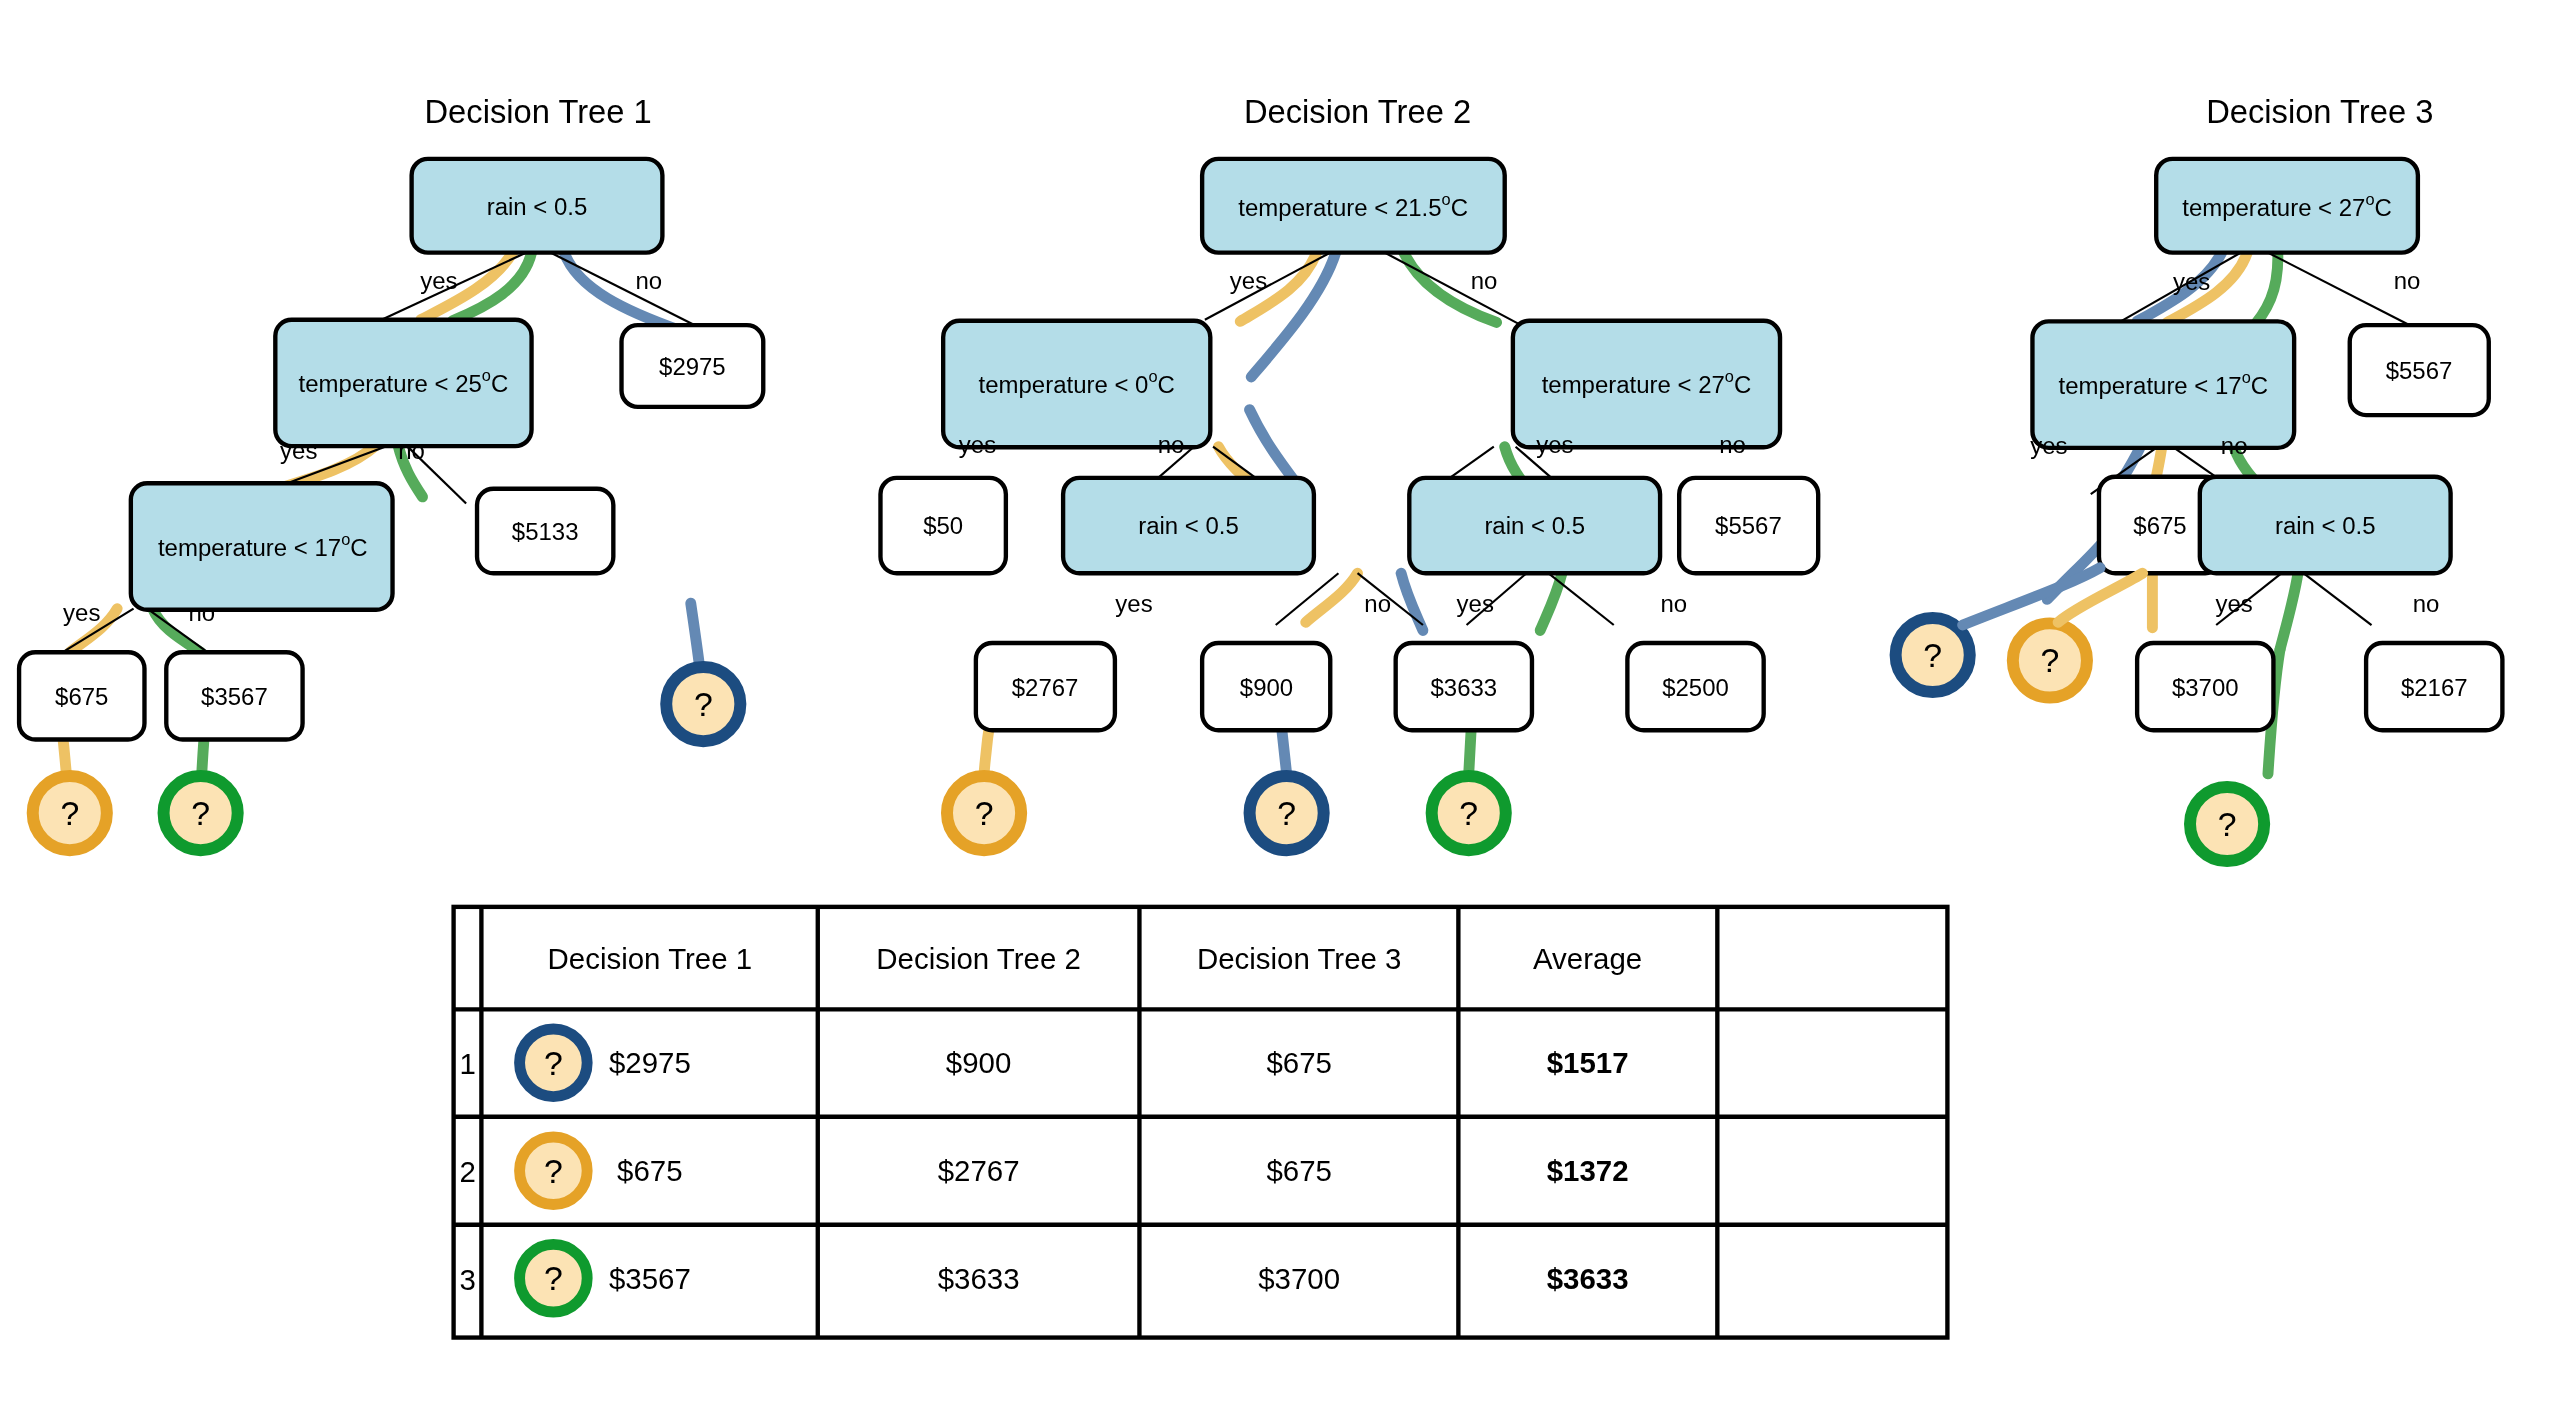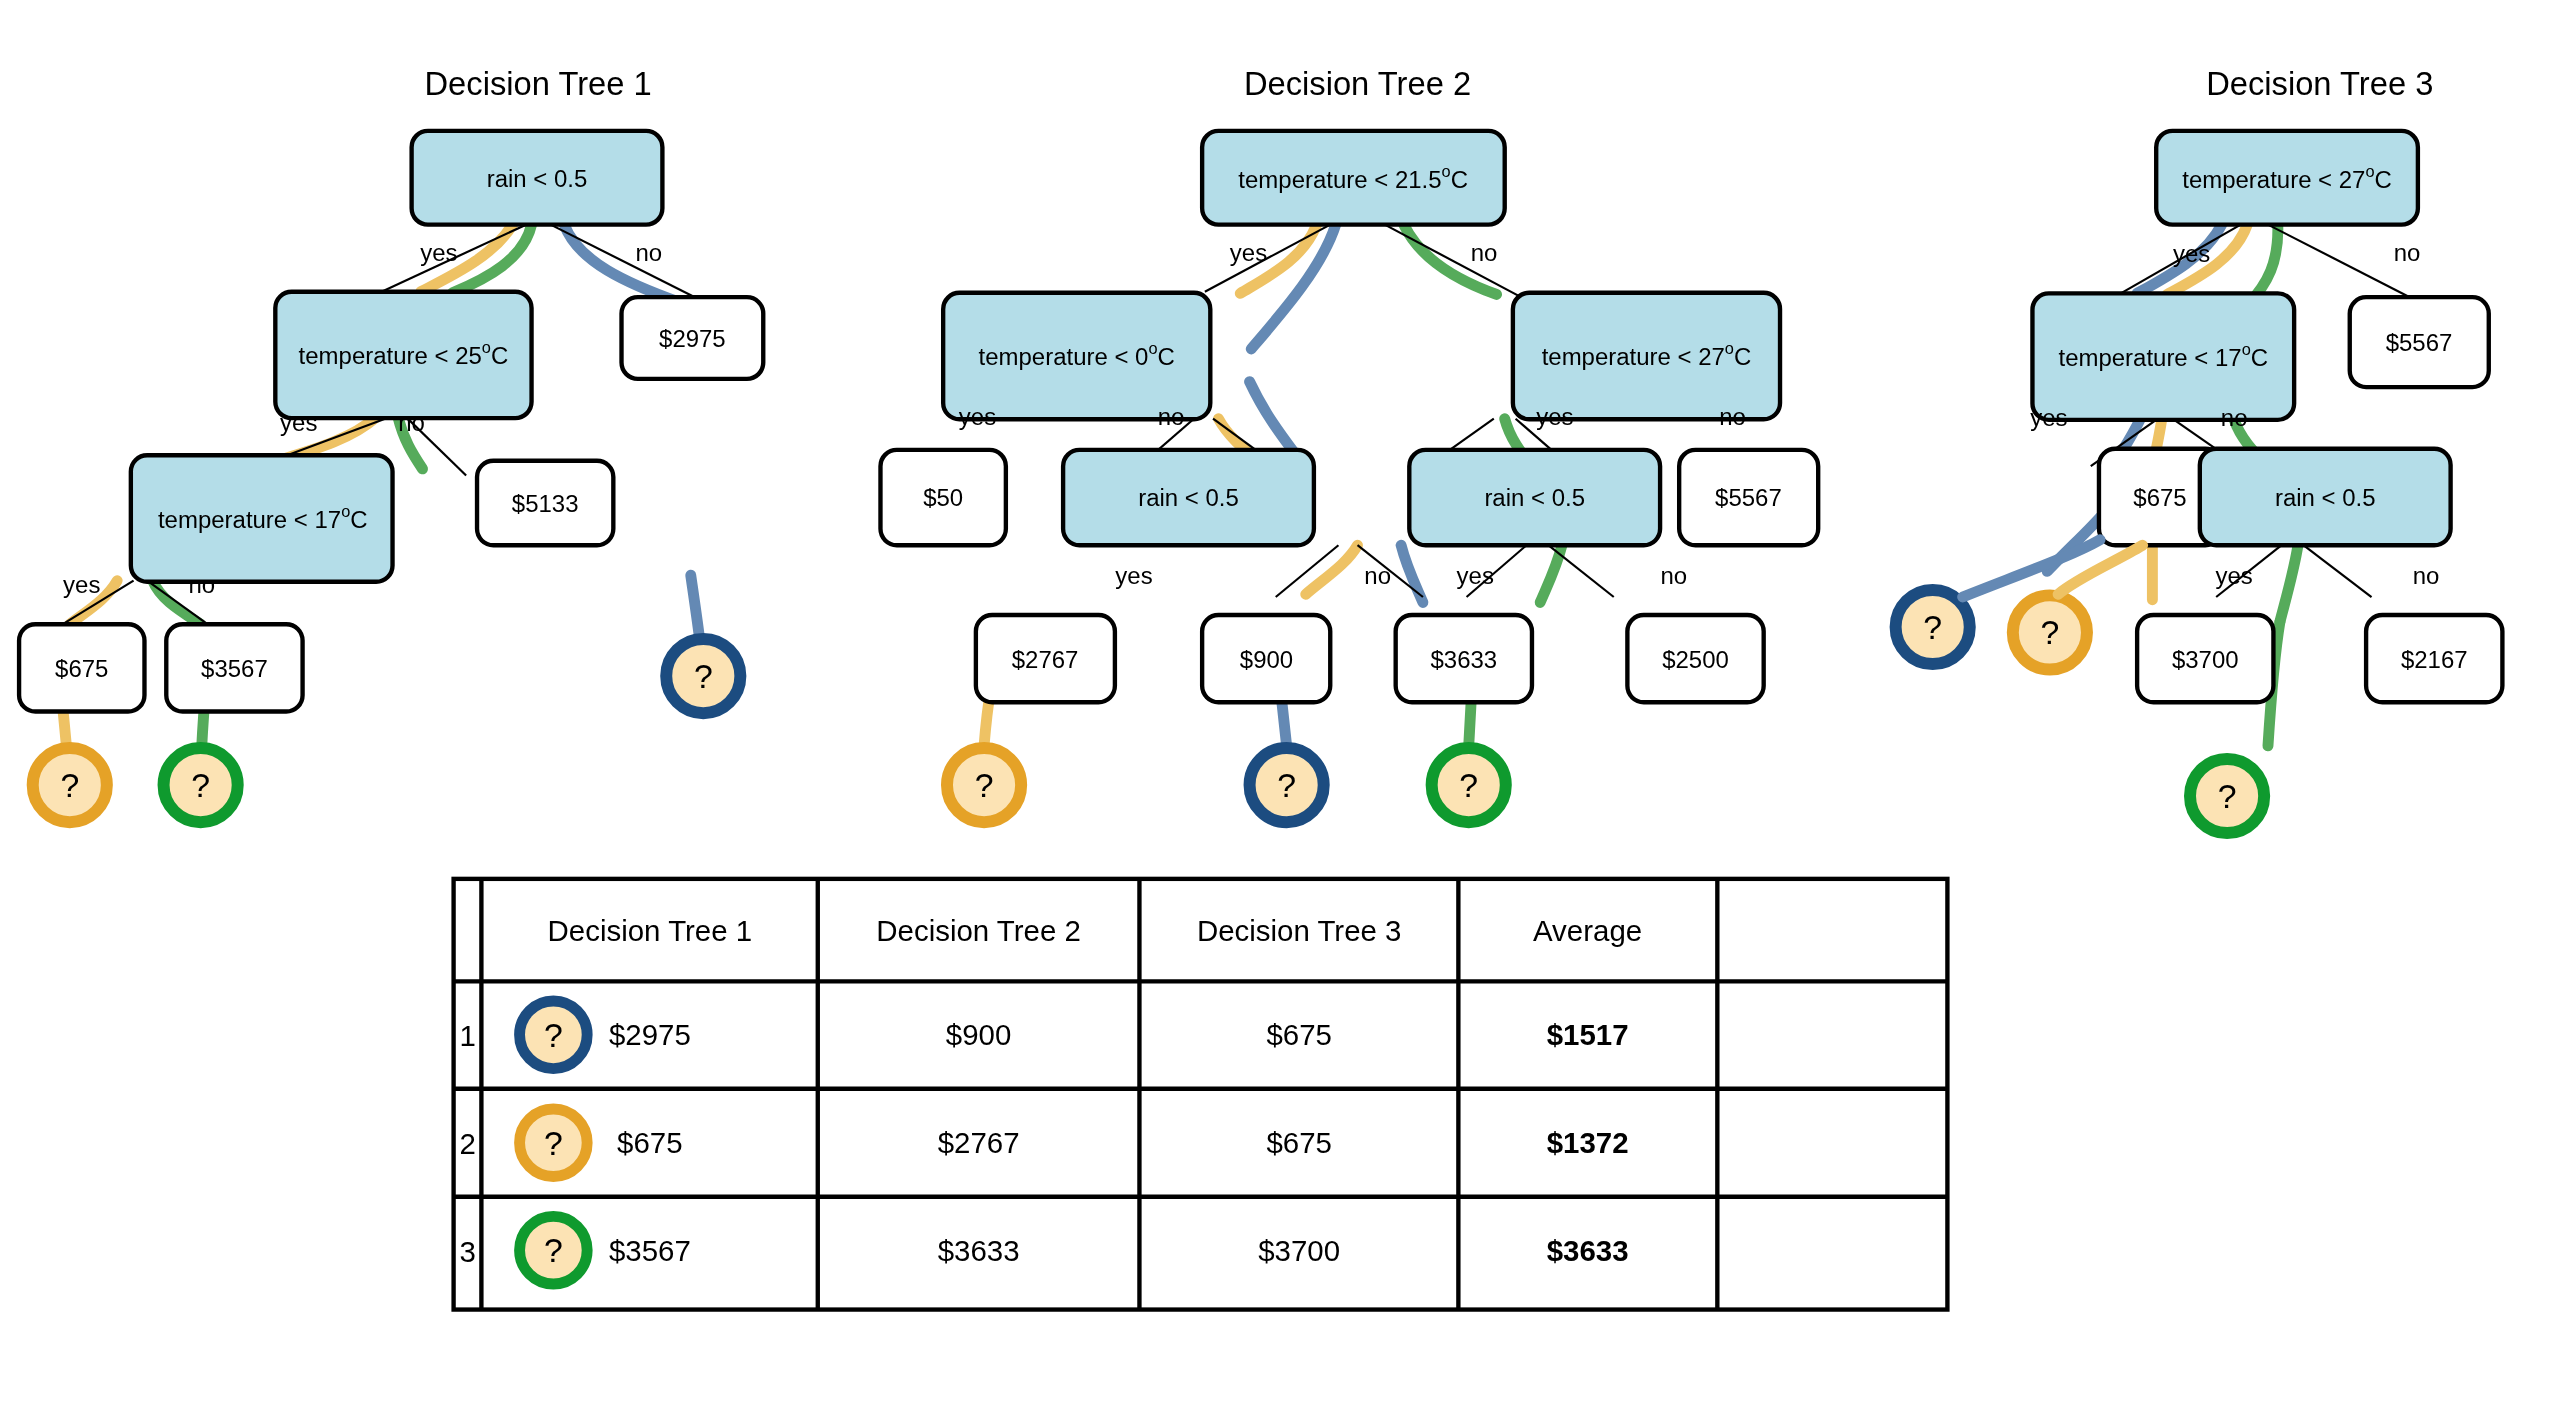--- a/index.html
+++ b/index.html
@@ -1,17 +1,17 @@
 <!DOCTYPE html>
 <html style="font-size:8.7px"><head>
 <meta charset="utf-8">
 <style>
   html,body{margin:0;padding:0;background:#ffffff;}
   body{width:2576px;height:1417px;position:relative;font-family:"Liberation Sans",sans-serif;overflow:hidden;}
-  #root{position:absolute;inset:0;}
+  #root{position:absolute;inset:0;margin-top:28px;}
   svg{display:block;}
   .ttl{font-family:"Liberation Sans",sans-serif;font-size:60px;fill:#000;text-anchor:middle;}
   .nodetxt{font-family:"Liberation Sans",sans-serif;font-size:44px;fill:#000;text-anchor:middle;dominant-baseline:central;}
   .yn{font-family:"Liberation Sans",sans-serif;font-size:44px;fill:#000;text-anchor:middle;}
   .qmark{font-family:"Liberation Sans",sans-serif;font-size:62px;fill:#000;text-anchor:middle;dominant-baseline:central;}
   .sup{font-size:30px;}
   .tblhdr{font-family:"Liberation Sans",sans-serif;font-size:54px;fill:#000;text-anchor:middle;dominant-baseline:central;}
   .tblcell{font-family:"Liberation Sans",sans-serif;font-size:54px;fill:#000;text-anchor:middle;dominant-baseline:central;}
   .tblbold{font-family:"Liberation Sans",sans-serif;font-size:54px;font-weight:bold;fill:#000;text-anchor:middle;dominant-baseline:central;}
   .rownum{font-family:"Liberation Sans",sans-serif;font-size:54px;fill:#000;text-anchor:middle;dominant-baseline:central;}

